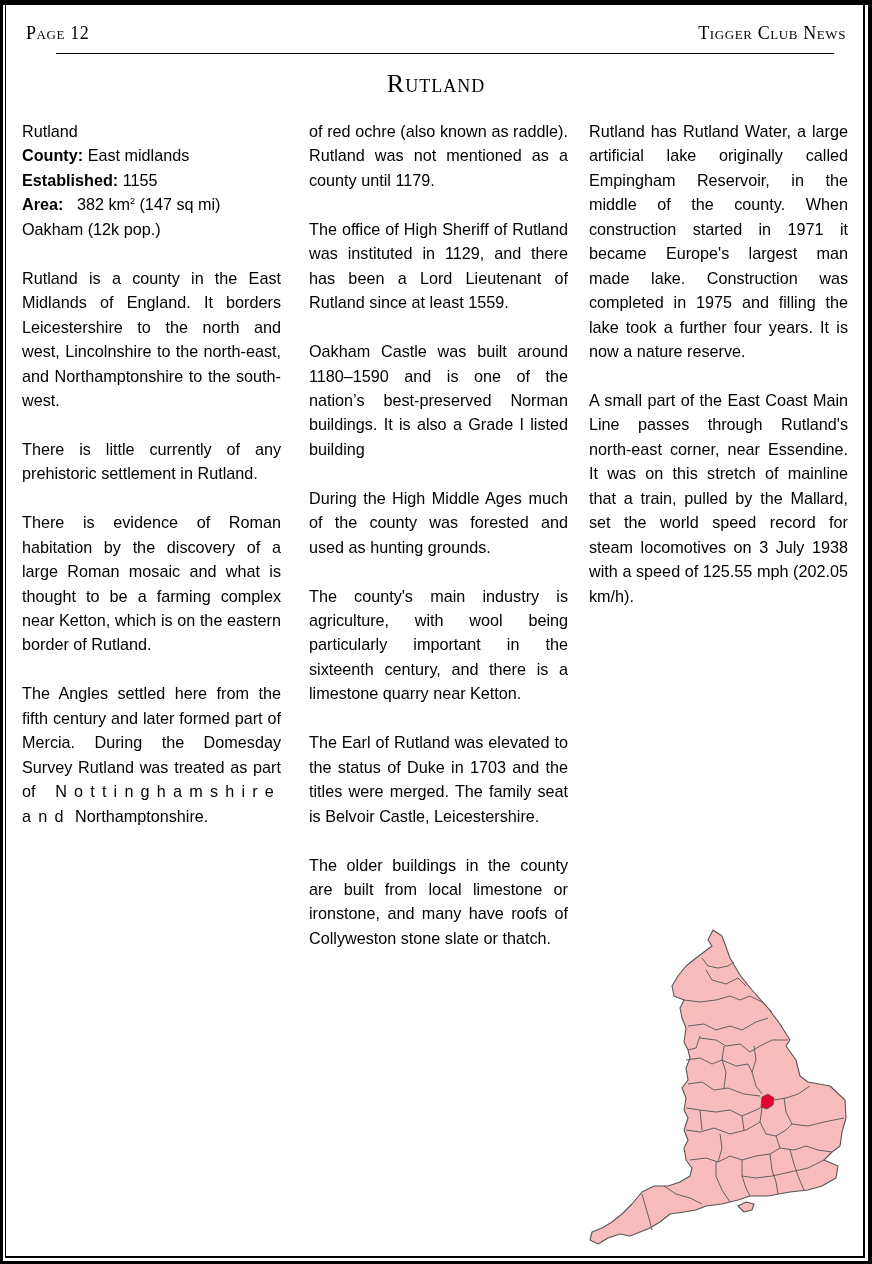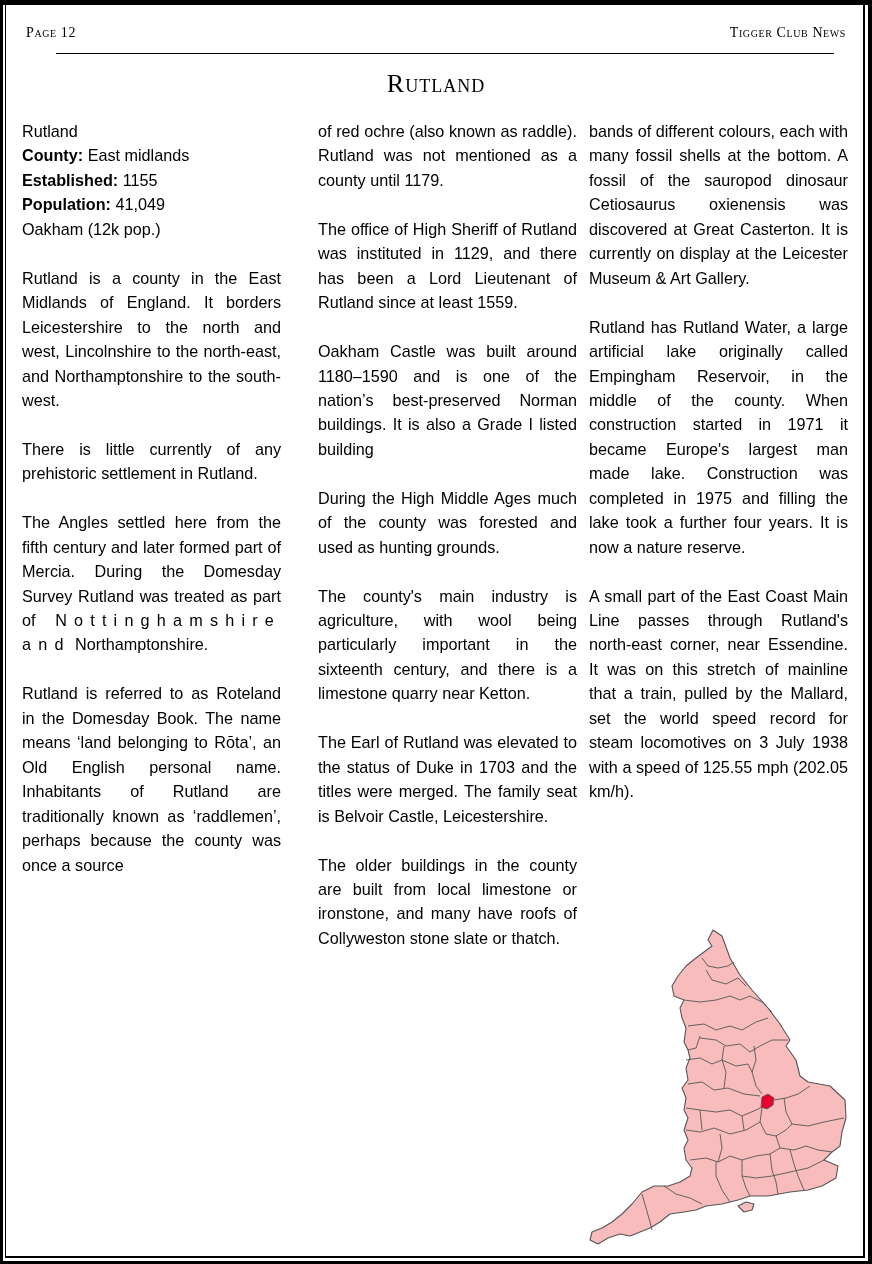--- a/index.html
+++ b/index.html
@@ -5,29 +5,29 @@
   html, body { margin: 0; padding: 0; background: #ffffff; }
   body { width: 872px; height: 1264px; position: relative; overflow: hidden; font-family: "Liberation Sans", sans-serif; color: #000; }
   .frame-top { position: absolute; left: 0; top: 0; width: 872px; height: 5px; background: #000; }
   .frame-left-outer { position: absolute; left: 0; top: 0; width: 3px; height: 1264px; background: #000; }
   .frame-left-inner { position: absolute; left: 5px; top: 5px; width: 1px; height: 1253px; background: #000; }
   .frame-right-outer { position: absolute; right: 0; top: 0; width: 4px; height: 1264px; background: #000; }
   .frame-right-inner { position: absolute; right: 7px; top: 5px; width: 2px; height: 1251px; background: #000; }
   .frame-bottom-outer { position: absolute; left: 0; bottom: 0; width: 872px; height: 3px; background: #000; }
   .frame-bottom-inner { position: absolute; left: 5px; bottom: 6px; width: 860px; height: 2px; background: #000; }
 
-  .running-head { position: absolute; top: 22px; font-family: "Liberation Serif", serif; font-variant: small-caps; font-size: 14px; letter-spacing: 0.6px; line-height: 22px; }
+  .running-head { position: absolute; top: 22px; font-family: "Liberation Serif", serif; font-variant: small-caps; font-size: 18px; letter-spacing: 0.6px; line-height: 22px; }
   .page-no { left: 26px; }
   .pub-name { right: 26px; margin-left: 28px; }
   .head-rule { position: absolute; left: 56px; top: 53px; width: 778px; height: 1px; background: #000; }
   .page-title { position: absolute; left: 0; width: 872px; top: 68px; text-align: center; font-family: "Liberation Serif", serif; font-variant: small-caps; font-size: 26px; letter-spacing: 1px; line-height: 32px; }
 
   .column { position: absolute; top: 119px; width: 259px; font-size: 16.2px; line-height: 24.45px; text-align: justify; }
   .col-1 { left: 22px; }
-  .col-2 { left: 318px; }
+  .col-2 { left: 309px; }
   .col-3 { left: 589px; }
   .column p { margin: 0 0 24.45px 0; }
   .info-line { display: block; text-align: left; }
   .info-label { font-weight: bold; text-align: right; }
   sup { font-size: 9px; line-height: 0; vertical-align: super; }
   .spaced { letter-spacing: 7.2px; }
 
   .map { position: absolute; left: 586px; top: 926px; width: 268px; height: 322px; }
   .map svg { width: 100%; height: 100%; display: block; }
 </style>
@@ -46,41 +46,40 @@
 <div class="running-head pub-name">Tigger Club News</div>
 <div class="head-rule"></div>
 
 <h1 class="page-title" style="margin:0;font-weight:normal;">Rutland</h1>
 
 <div class="column col-1">
   <p>
     <span class="info-line">Rutland</span>
     <span class="info-line"><span class="info-label">County:</span><span> East midlands</span></span>
     <span class="info-line"><span class="info-label">Established:</span><span> 1155</span></span>
-    <span class="info-line"><span class="info-label">Population:</span><span> 41,049</span></span>
+    <span class="info-line" style="white-space:pre;"><span class="info-label">Area:</span><span>   382 km</span><sup>2</sup><span> (147 sq mi)</span></span>
     <span class="info-line">Oakham (12k pop.)</span>
   </p>
   <p>Rutland is a county in the East Midlands of England. It borders Leicestershire to the north and west, Lincolnshire to the north-east, and Northamptonshire to the south-west.</p>
   <p>There is little currently of any prehistoric settlement in Rutland.</p>
+  <p>There is evidence of Roman habitation by the discovery of a large Roman mosaic and what is thought to be a farming complex near Ketton, which is on the eastern border of Rutland.</p>
   <p><span>The Angles settled here from the fifth century and later formed part of Mercia. During the Domesday Survey Rutland was treated as part of</span> <span class="spaced">Nottinghamshire and</span> <span>Northamptonshire.</span></p>
-  <p>Rutland is referred to as Roteland in the Domesday Book. The name means ‘land belonging to Rōta’, an Old English personal name. Inhabitants of Rutland are traditionally known as ‘raddlemen’, perhaps because the county was once a source</p>
 </div>
 
 <div class="column col-2">
   <p>of red ochre (also known as raddle). Rutland was not mentioned as a county until 1179.</p>
   <p>The office of High Sheriff of Rutland was instituted in 1129, and there has been a Lord Lieutenant of Rutland since at least 1559.</p>
   <p>Oakham Castle was built around 1180–1590 and is one of the nation’s best-preserved Norman buildings. It is also a Grade I listed building</p>
   <p>During the High Middle Ages much of the county was forested and used as hunting grounds.</p>
   <p>The county's main industry is agriculture, with wool being particularly important in the sixteenth century, and there is a limestone quarry near Ketton.</p>
   <p>The Earl of Rutland was elevated to the status of Duke in 1703 and the titles were merged. The family seat is Belvoir Castle, Leicestershire.</p>
   <p>The older buildings in the county are built from local limestone or ironstone, and many have roofs of Collyweston stone slate or thatch.</p>
 </div>
 
 <div class="column col-3">
-  <p>bands of different colours, each with many fossil shells at the bottom. A fossil of the sauropod dinosaur Cetiosaurus oxienensis was discovered at Great Casterton. It is currently on display at the Leicester Museum &amp; Art Gallery.</p>
   <p>Rutland has Rutland Water, a large artificial lake originally called Empingham Reservoir, in the middle of the county. When construction started in 1971 it became Europe's largest man made lake. Construction was completed in 1975 and filling the lake took a further four years. It is now a nature reserve.</p>
   <p>A small part of the East Coast Main Line passes through Rutland's north-east corner, near Essendine. It was on this stretch of mainline that a train, pulled by the Mallard, set the world speed record for steam locomotives on 3 July 1938 with a speed of 125.55 mph (202.05 km/h).</p>
 </div>
 
 <div class="map">
   <svg viewBox="586 926 268 322" xmlns="http://www.w3.org/2000/svg">
     <path class="land" d="M713 930 L722 936 L730 958 L740 975 L752 990 L768 1008 L780 1024 L790 1040 L786 1046 L796 1060 L800 1076 L808 1082 L830 1086 L845 1100 L846 1118 L842 1132 L840 1146 L832 1152 L824 1160 L838 1166 L836 1178 L822 1186 L808 1190 L790 1192 L768 1196 L750 1196 L738 1200 L722 1204 L706 1206 L696 1210 L684 1212 L670 1214 L660 1222 L650 1228 L640 1232 L630 1236 L620 1234 L608 1238 L598 1244 L590 1240 L592 1232 L602 1228 L612 1222 L622 1214 L632 1204 L642 1192 L654 1186 L668 1186 L680 1182 L690 1176 L692 1168 L686 1160 L684 1148 L688 1140 L684 1130 L688 1118 L684 1110 L686 1098 L682 1088 L688 1080 L686 1068 L690 1058 L688 1050 L684 1042 L686 1028 L682 1018 L680 1008 L684 1000 L674 996 L672 986 L678 976 L686 966 L696 958 L704 952 L712 946 L708 940 Z"></path>
 
     <g class="borders">
       <path d="M702 958 L708 966 L718 968 L728 966 L734 962"></path>

